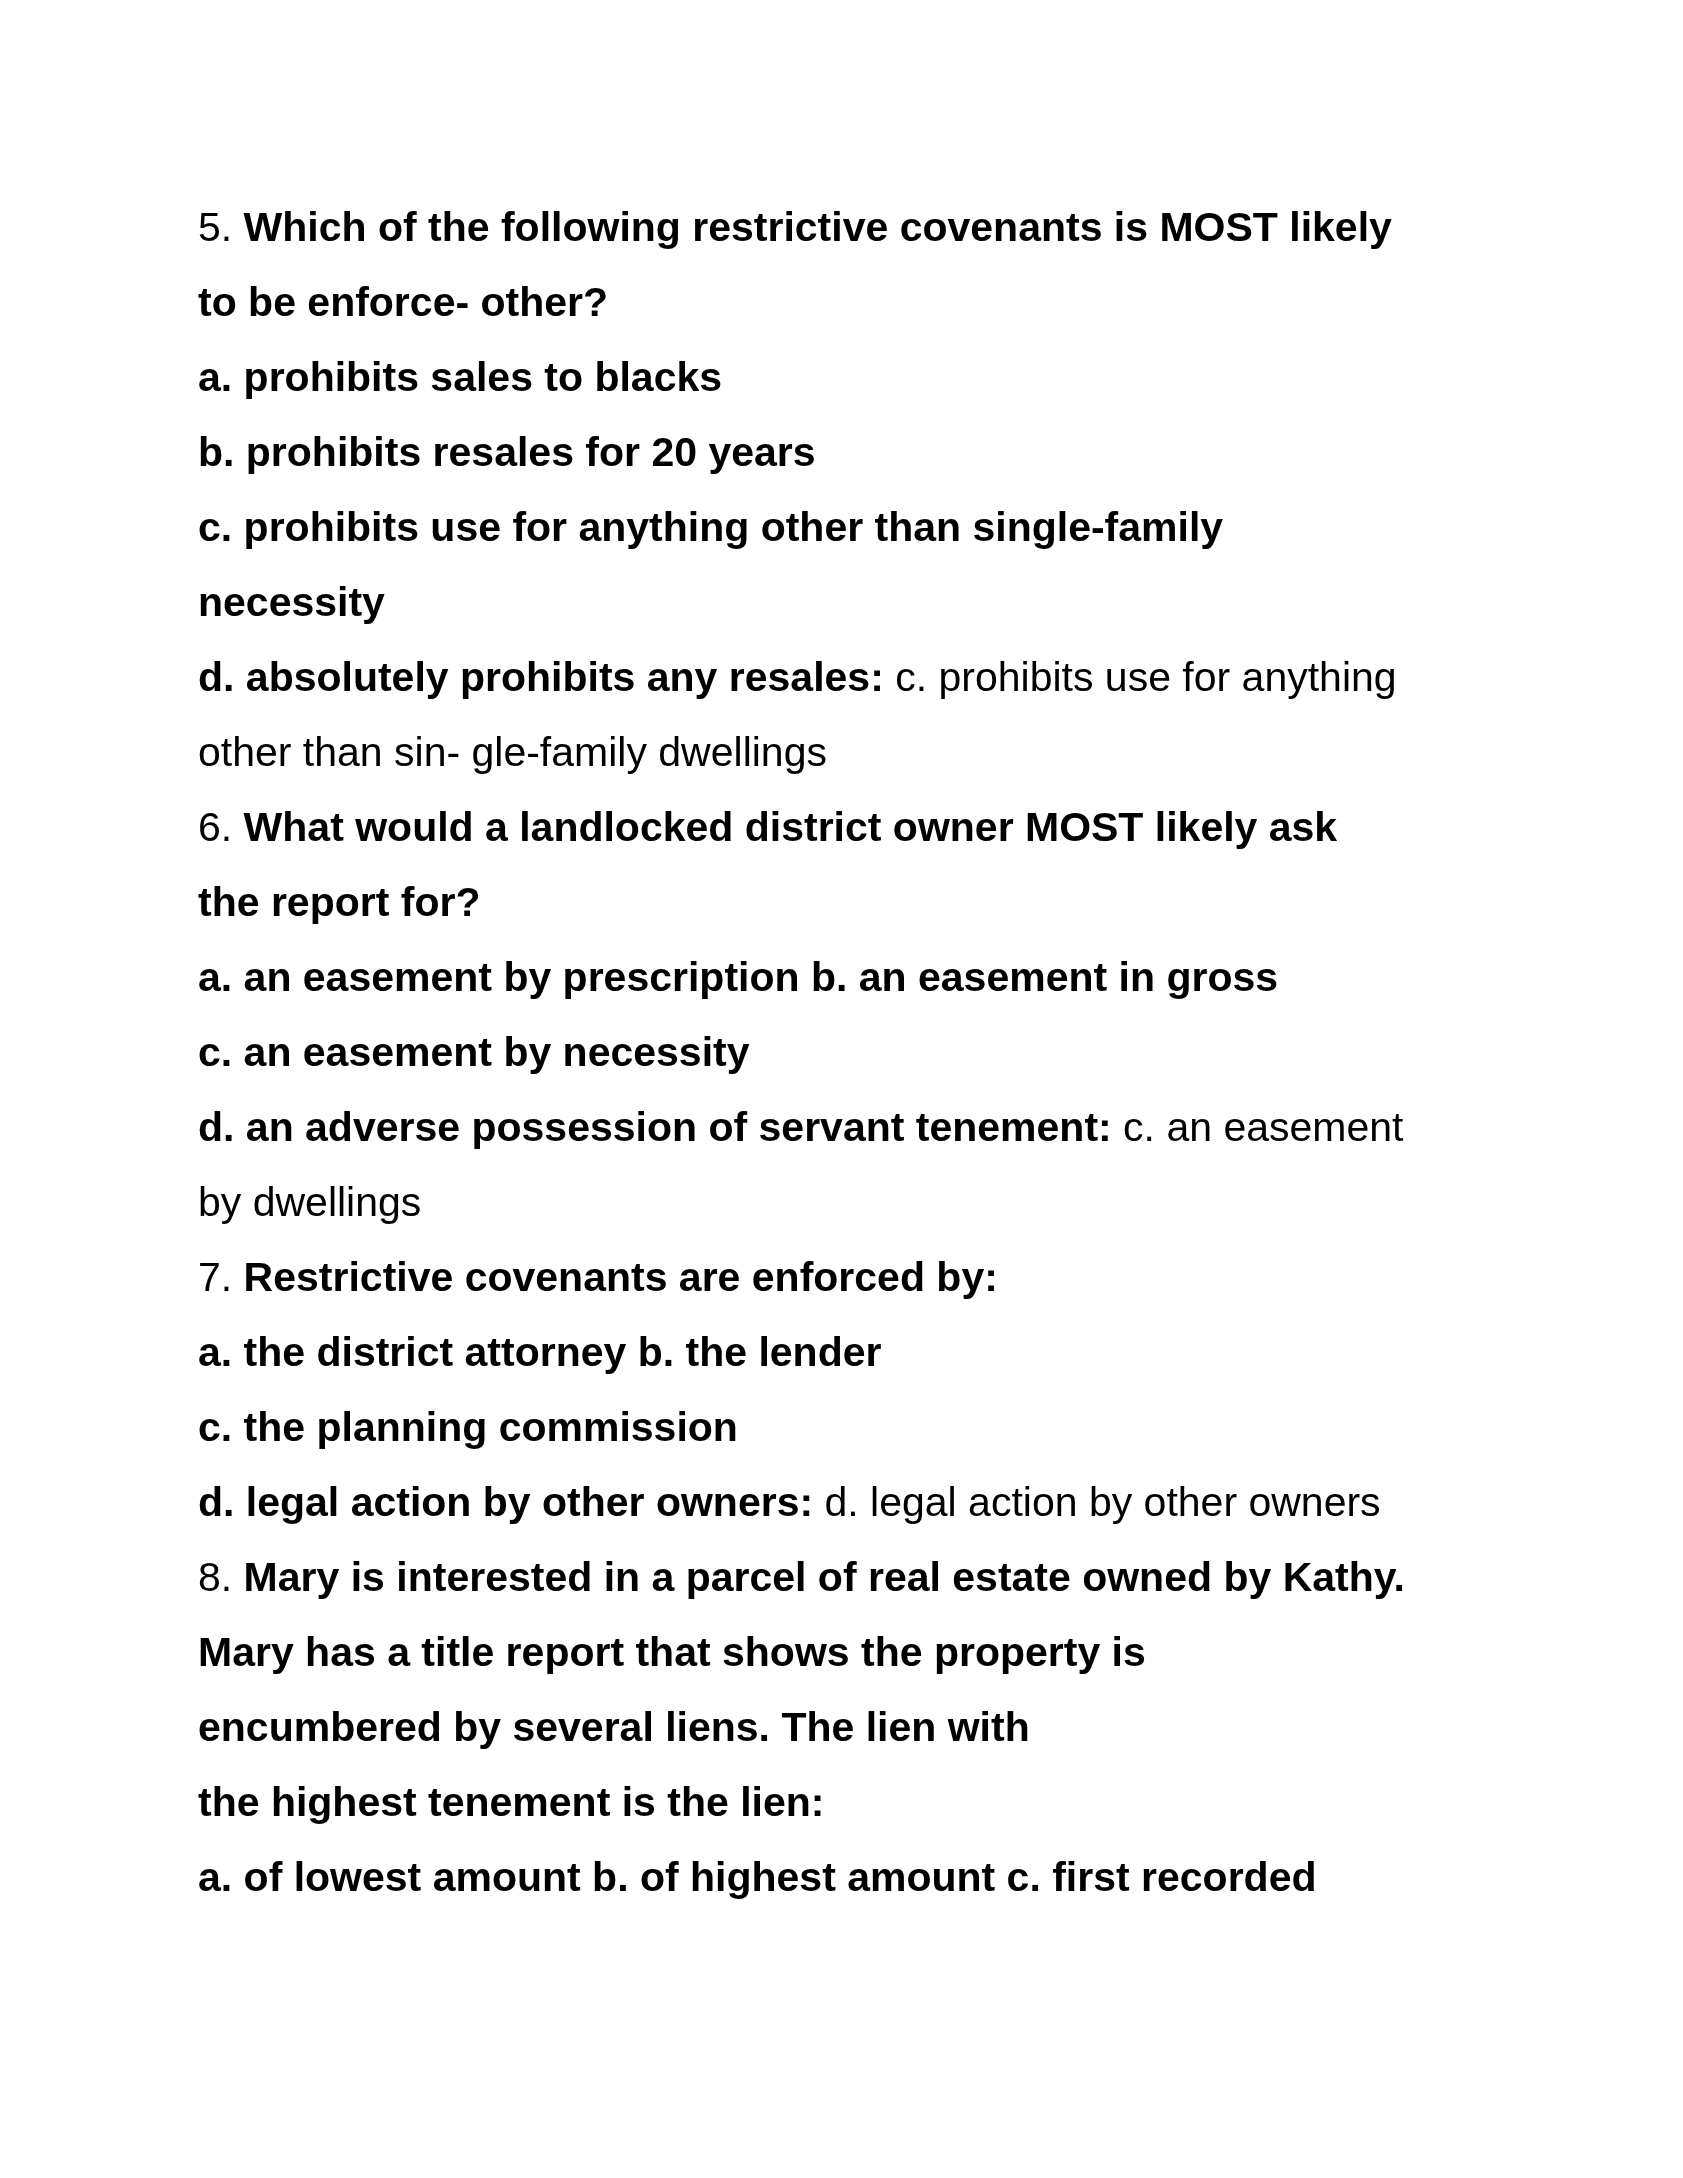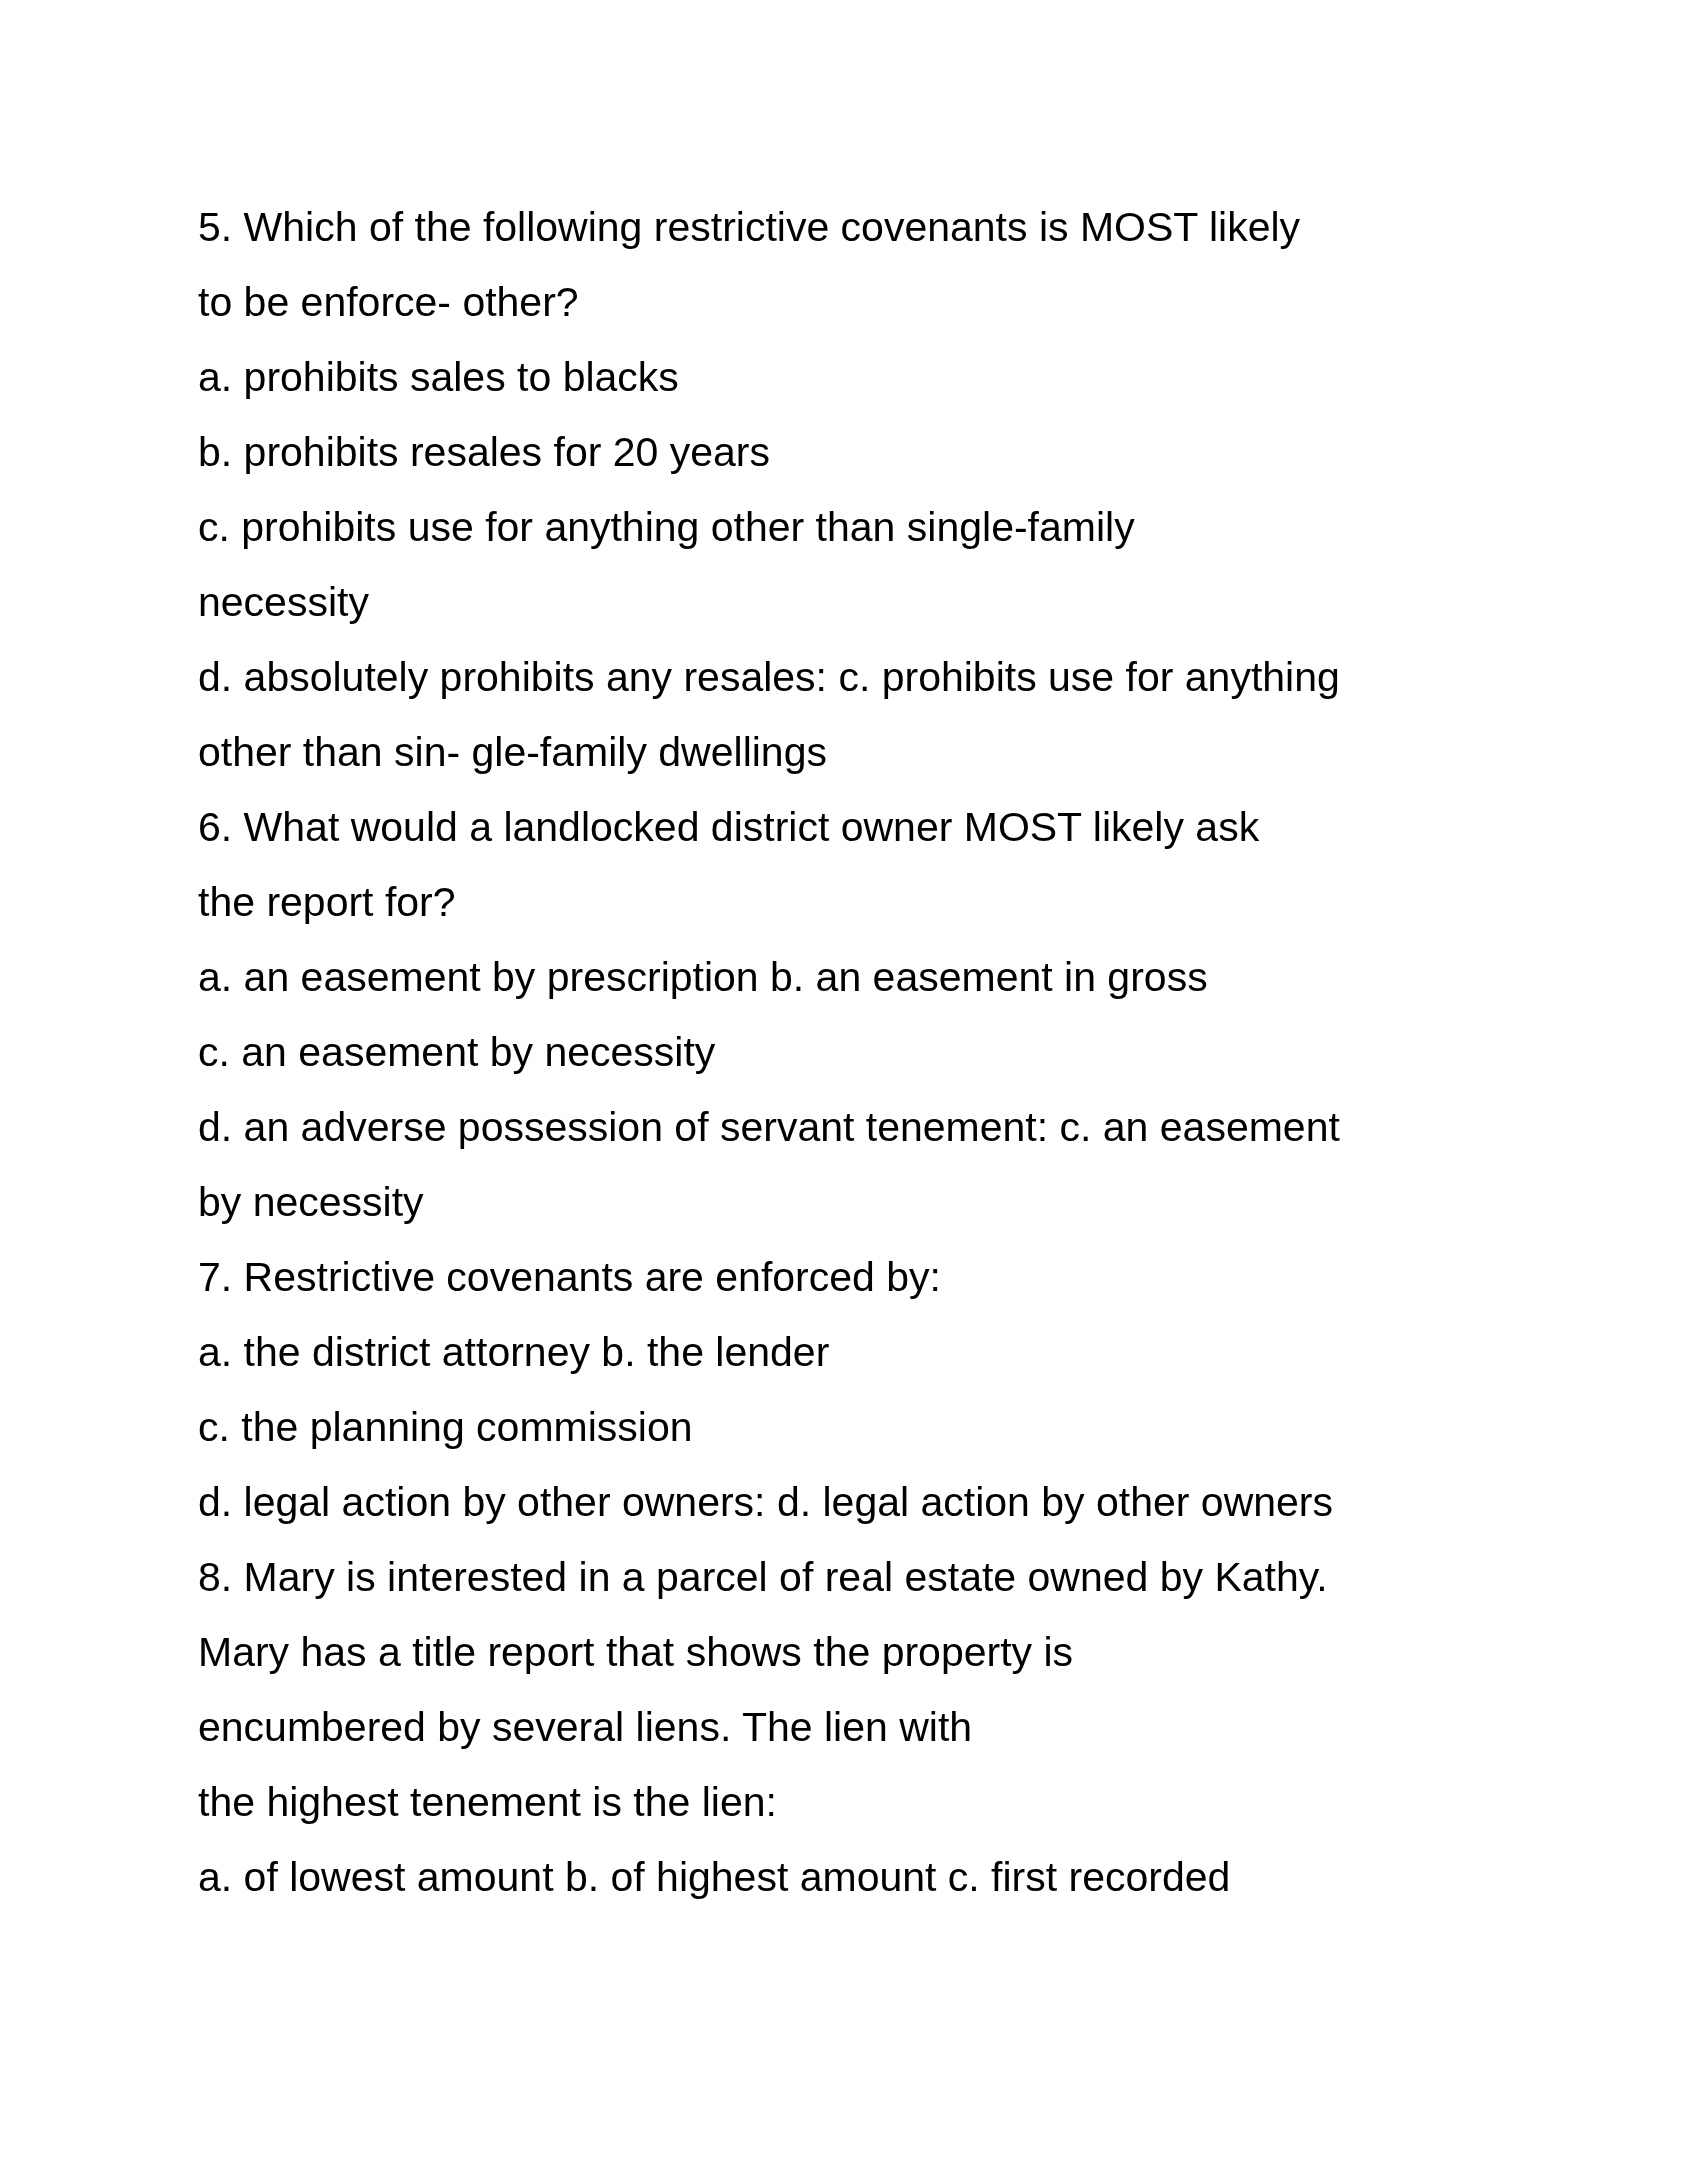--- a/index.html
+++ b/index.html
@@ -3,21 +3,21 @@
   <meta charset="utf-8">
   <style>
     html, body { margin: 0; padding: 0; background: #ffffff; }
     body { width: 1683px; height: 2178px; position: relative; overflow: hidden; }
     .page {
       position: absolute; left: 198px; top: 190px; width: 1327px;
       font-family: "Liberation Sans", sans-serif;
       font-size: 41px; color: #000000; line-height: 75px;
     }
     .line { white-space: nowrap; height: 75px; }
-    .b { font-weight: normal; }
+    .b { font-weight: bold; }
     .n { font-weight: normal; }
   </style>
 </head>
 <body>
 
 <div class="page">
 
   <div class="line"><span class="n">5.</span> <span class="b">Which of the following restrictive covenants is MOST likely</span></div>
   <div class="line b">to be enforce- other?</div>
   <div class="line b">a. prohibits sales to blacks</div>
@@ -25,21 +25,21 @@
   <div class="line b">c. prohibits use for anything other than single-family</div>
   <div class="line b">necessity</div>
   <div class="line"><span class="b">d. absolutely prohibits any resales:</span> <span class="n">c. prohibits use for anything</span></div>
   <div class="line n">other than sin- gle-family dwellings</div>
 
   <div class="line"><span class="n">6.</span> <span class="b">What would a landlocked district owner MOST likely ask</span></div>
   <div class="line b">the report for?</div>
   <div class="line b">a. an easement by prescription b. an easement in gross</div>
   <div class="line b">c. an easement by necessity</div>
   <div class="line"><span class="b">d. an adverse possession of servant tenement:</span> <span class="n">c. an easement</span></div>
-  <div class="line n">by necessity</div>
+  <div class="line n">by dwellings</div>
 
   <div class="line"><span class="n">7.</span> <span class="b">Restrictive covenants are enforced by:</span></div>
   <div class="line b">a. the district attorney b. the lender</div>
   <div class="line b">c. the planning commission</div>
   <div class="line"><span class="b">d. legal action by other owners:</span> <span class="n">d. legal action by other owners</span></div>
 
   <div class="line"><span class="n">8.</span> <span class="b">Mary is interested in a parcel of real estate owned by Kathy.</span></div>
   <div class="line b">Mary has a title report that shows the property is</div>
   <div class="line b">encumbered by several liens. The lien with</div>
   <div class="line b">the highest tenement is the lien:</div>

